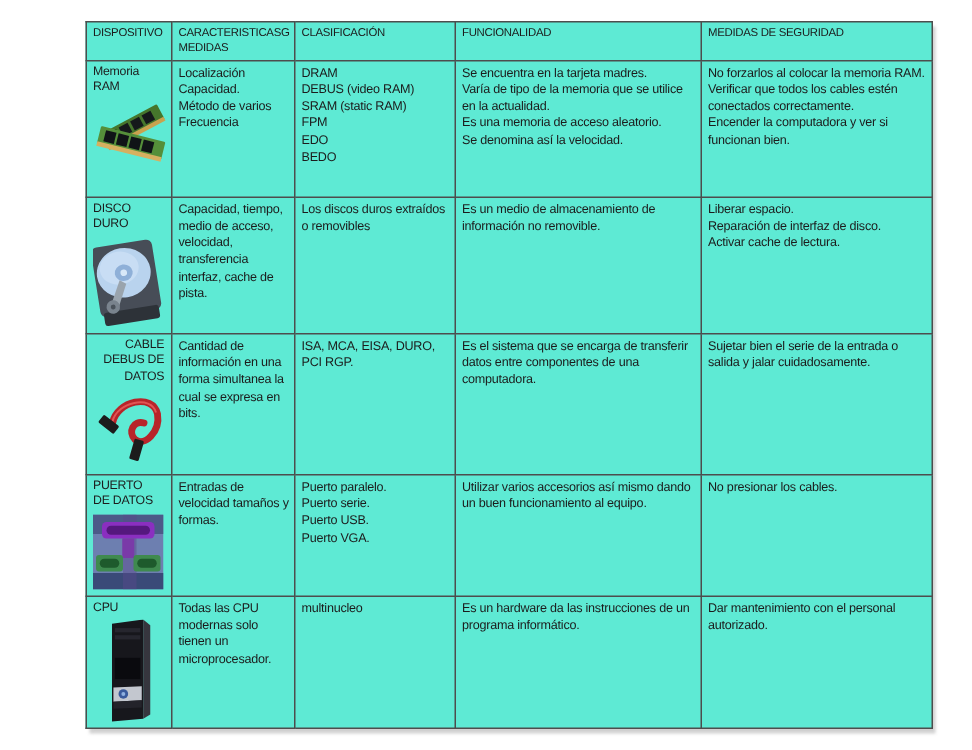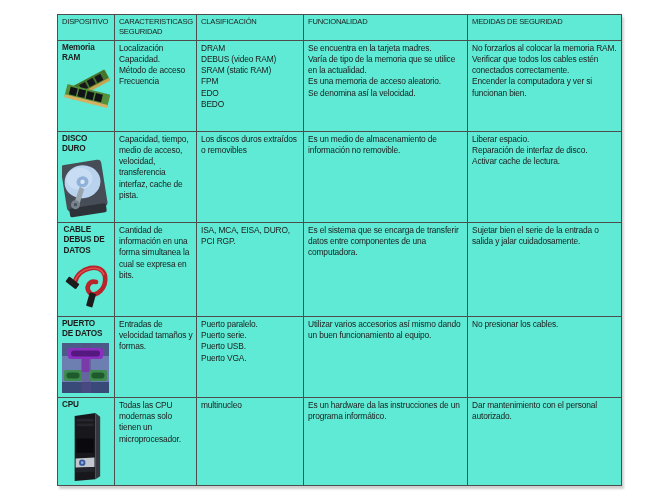--- a/index.html
+++ b/index.html
@@ -21,23 +21,23 @@
   }
   th { font-size:7.6px; letter-spacing:-0.2px; line-height:1.35; height:24px; }
   td { font-size:8.4px; letter-spacing:-0.15px; line-height:1.34; white-space:pre-line; }
 
   tr.r0 { height:91px; }
   tr.r1 { height:85px; }
   tr.r2 { height:90px; }
   tr.r3 { height:81px; }
   tr.r4 { height:74px; }
 
-  td.device-cell { white-space:normal;font-weight:bold; }
+  td.device-cell { white-space:normal; }
   .device-name { font-size:8.2px; letter-spacing:-0.15px; line-height:1.3; width:46px; }
-  td.center .device-name { text-align:left; margin:0 auto; }
+  td.center .device-name { text-align:right; margin:0 auto; }
   .device-img { display:block; margin-top:3px; }
   .img-ram   { margin-left:1px; }
   .img-disk  { margin-left:0; }
   .img-cable { margin:3px auto 0 auto; }
   .img-ports { margin-left:0; }
   .img-cpu   { margin:3px auto 0 7px; }
 </style>
 </head>
 <body>
 
@@ -46,21 +46,21 @@
     <colgroup>
       <col style="width:57px">
         <col style="width:82px">
         <col style="width:107px">
         <col style="width:164px">
         <col style="width:154px">
     </colgroup>
     <thead>
       <tr>
         <th>DISPOSITIVO</th>
-        <th>CARACTERISTICASG SEGURIDAD</th>
+        <th>CARACTERISTICASG MEDIDAS</th>
         <th>CLASIFICACIÓN</th>
         <th>FUNCIONALIDAD</th>
         <th>MEDIDAS DE SEGURIDAD</th>
       </tr>
     </thead>
     <tbody>
 
       <tr class="r0">
         <td class="device-cell">
           <div class="device-name">Memoria RAM</div>
@@ -78,21 +78,21 @@
               <rect x="-23" y="3" width="46" height="3.2" fill="#d6b060"></rect>
               <rect x="-19" y="-6" width="7.5" height="8" fill="#101417"></rect>
               <rect x="-10" y="-6" width="7.5" height="8" fill="#101417"></rect>
               <rect x="-1" y="-6" width="7.5" height="8" fill="#101417"></rect>
               <rect x="8" y="-6" width="7.5" height="8" fill="#101417"></rect>
             </g>
           </svg>
         </td>
         <td>Localización
 Capacidad.
-Método de acceso
+Método de varios
 Frecuencia</td>
         <td>DRAM
 DEBUS (video RAM)
 SRAM (static RAM)
 FPM
 EDO
 BEDO</td>
         <td>Se encuentra en la tarjeta madres.
 Varía de tipo de la memoria que se utilice en la actualidad.
 Es una memoria de acceso aleatorio.

